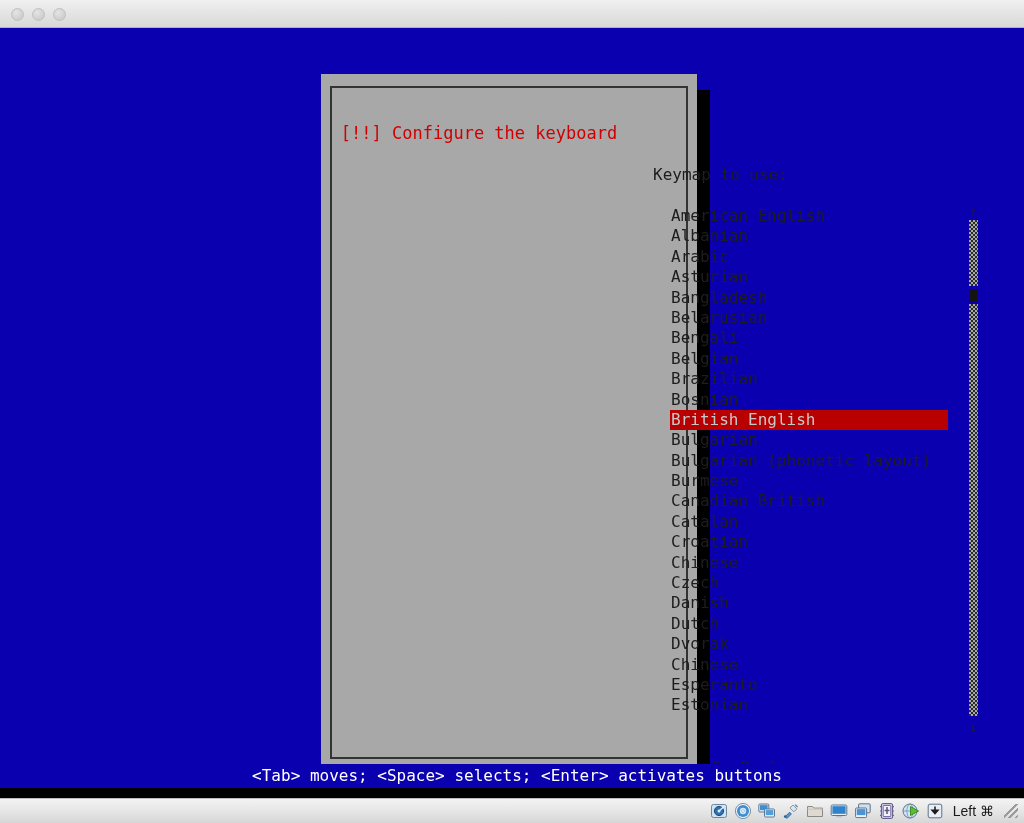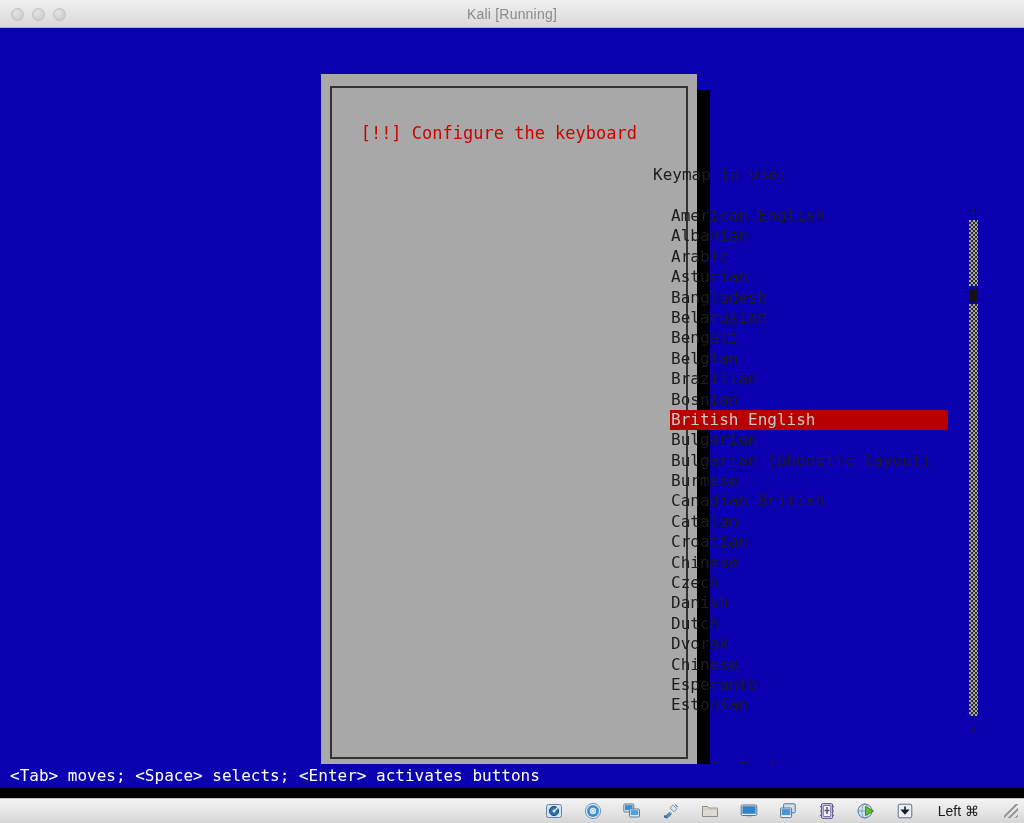--- a/index.html
+++ b/index.html
@@ -80,21 +80,21 @@
   #dlg-border {
     position: absolute;
     left: 9px; top: 12px;
     right: 9px; bottom: 13px;
     border: 2px solid #333333;
   }
   #dlg-title {
     position: absolute;
     left: 0; top: 50px;
     width: 316px;
-    text-align: right;
+    text-align: center;
     font-size: 17px;
     line-height: 18px;
     color: #d00000;
     white-space: pre;
   }
   
   #title-gap {
     position: absolute;
     left: 40px; top: 44px;
     width: 296px; height: 20px;
@@ -174,40 +174,41 @@
   #status-line {
     position: absolute;
     left: 0; top: 764px;
     width: 1024px; height: 24px;
     background: #0a00af;
     color: #ffffff;
     font-size: 16px;
     line-height: 24px;
     white-space: pre;
     padding-left: 10px;
+    text-align: center;
   }
   #black-strip {
     position: absolute;
     left: 0; top: 788px;
     width: 1024px; height: 10px;
     background: #000000;
   }
 
   
   #vbox-bar {
     position: absolute;
     left: 0; top: 798px;
     width: 1024px; height: 25px;
     background: linear-gradient(to bottom, #f3f3f3 0%, #e6e6e6 50%, #d6d6d6 100%);
     border-top: 1px solid #bdbdbd;
     display: flex;
     align-items: center;
     justify-content: flex-end;
     padding-right: 6px;
-    gap: 21px;
+    gap: 6px;
   }
   .vb-icon {
     width: 18px; height: 18px;
     display: inline-flex;
     align-items: center; justify-content: center;
     flex: none;
   }
   .vb-icon svg { display: block; }
   #host-key {
     font-family: "Liberation Sans", sans-serif;
@@ -229,21 +230,20 @@
 <body>
 
 <div id="screen">
 
   <div id="titlebar">
     <div id="traffic">
       <span class="light"></span>
       <span class="light"></span>
       <span class="light"></span>
     </div>
-    <div id="window-title">Kali [Running]</div>
   </div>
 
   <div id="vm-area">
 
     <div id="dlg-shadow"></div>
 
     <div id="dialog">
       <div id="dlg-border"></div>
       <div id="title-gap"></div>
       <div id="dlg-title">[!!] Configure the keyboard</div>

